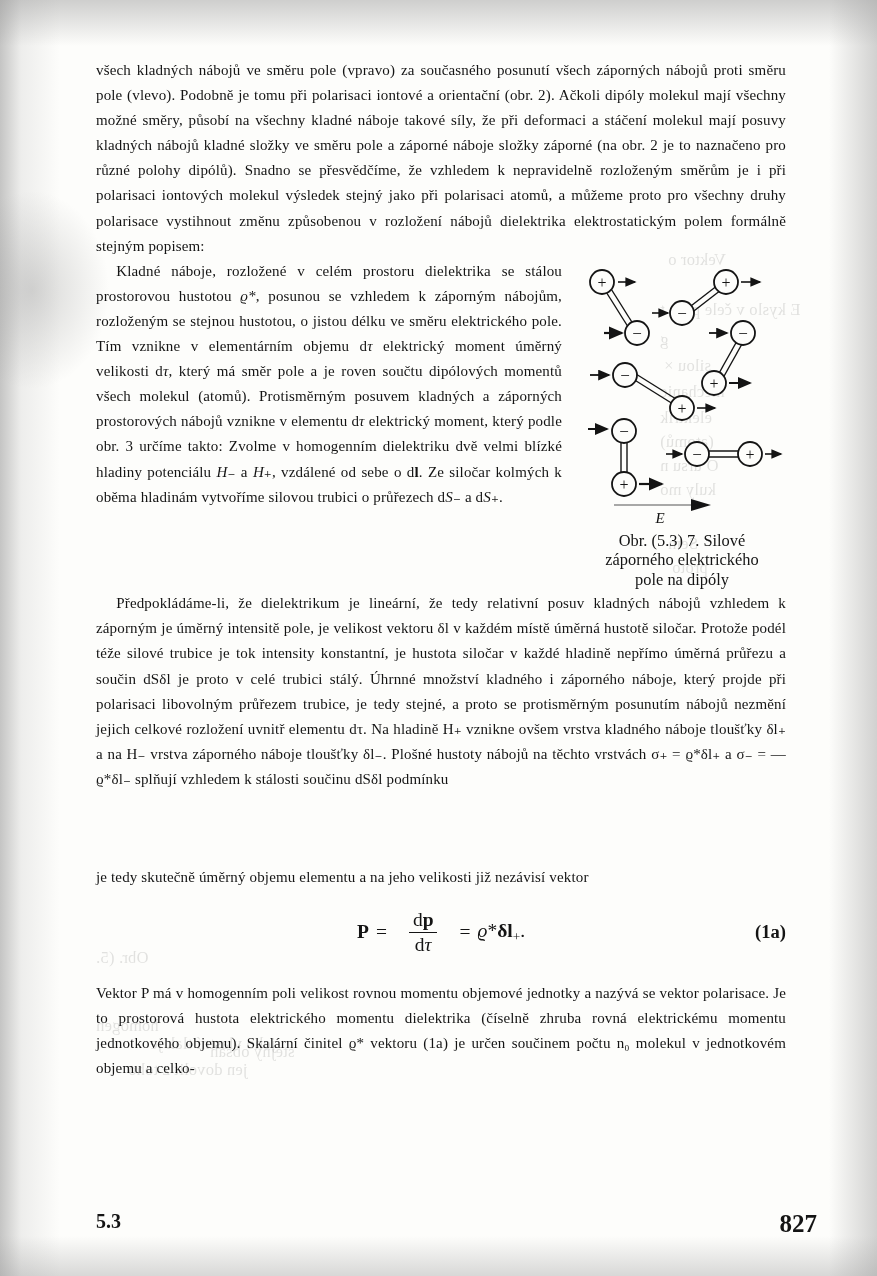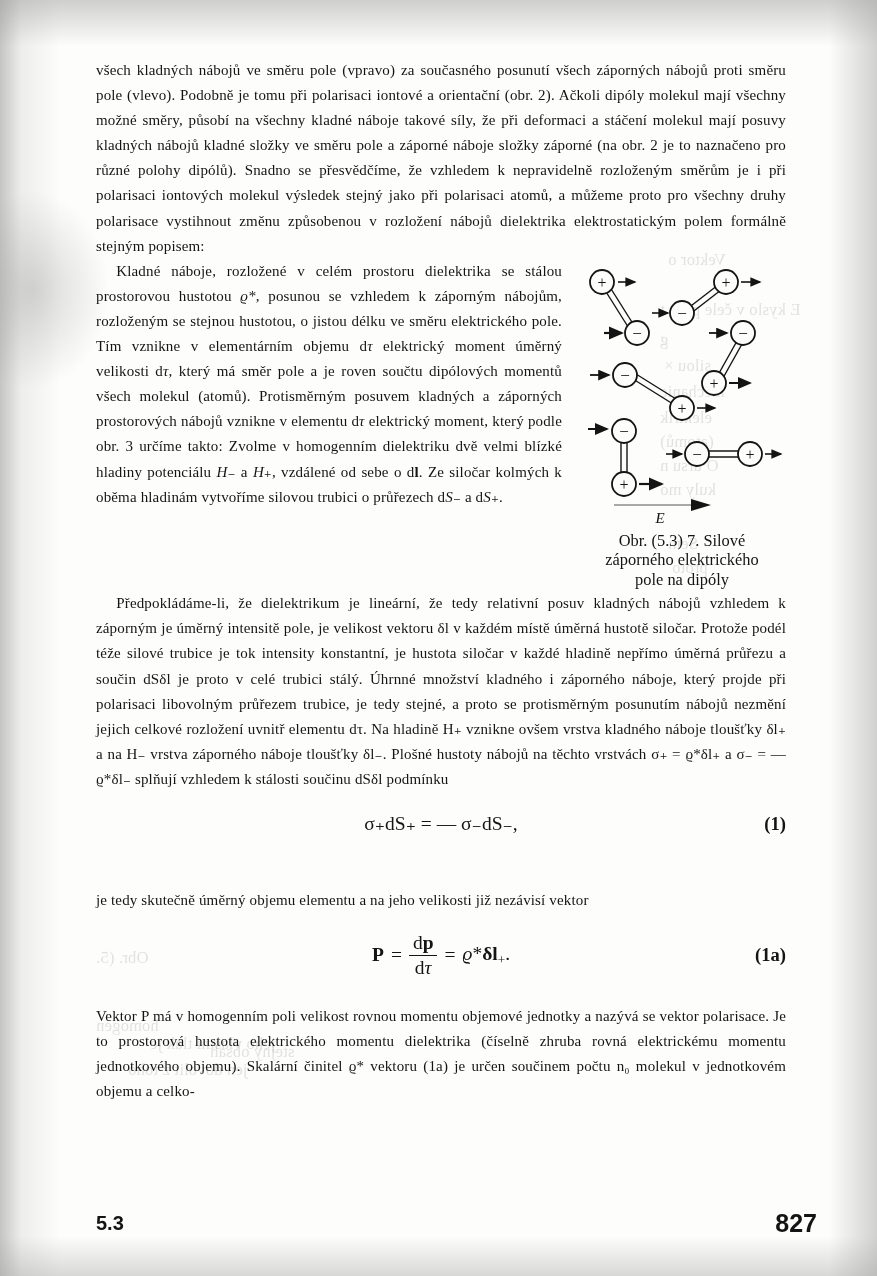--- a/index.html
+++ b/index.html
@@ -120,35 +120,35 @@
     font-size: 18.6px;
   }
   .mathvar { font-style: italic; }
   .bfvec { font-weight: bold; font-style: normal; }
   sub.s { font-size: 0.68em; vertical-align: -0.28em; }
 
   .frac {
     display: inline-block;
     vertical-align: middle;
     text-align: center;
-    margin: 0 0;
+    margin: 0 15px;
   }
   .frac .top { display: block; padding: 0 4px 1px 4px; }
   .frac .bar { display: block; border-top: 1.4px solid #141414; }
   .frac .bot { display: block; padding: 1px 4px 0 4px; }
 
   .footer {
     position: absolute;
     left: 96px;
     right: 60px;
     bottom: 38px;
     display: flex;
     justify-content: space-between;
-    align-items: center;
-    font-family: Liberation Sans, sans-serif;
+    align-items: flex-start;
+    font-family: Liberation Serif, serif;
     font-weight: bold;
     font-size: 20px;
   }
   .footer .pg { font-size: 25px; }
 
   .spacer-sm { height: 13px; }
   .spacer-md { height: 20px; }
 </style>
 </head>
 <body>
@@ -277,24 +277,20 @@
 
       <p class="body indent"><span>Kladné náboje, rozložené v celém prostoru dielektrika se stálou prostorovou hustotou </span><span class="mathvar">ϱ*</span><span>, posunou se vzhledem k záporným nábojům, rozloženým se stejnou hustotou, o jistou délku ve směru elektrického pole. Tím vznikne v elementárním objemu d</span><span class="mathvar">τ</span><span> elektrický moment úměrný velikosti d</span><span class="mathvar">τ</span><span>, který má směr pole a je roven součtu dipólových momentů všech molekul (atomů). Protisměrným posuvem kladných a záporných prostorových nábojů vznikne v elementu d</span><span class="mathvar">τ</span><span> elektrický moment, který podle obr. 3 určíme takto: Zvolme v homogenním dielektriku dvě velmi blízké hladiny potenciálu </span><span class="mathvar">H₋</span><span> a </span><span class="mathvar">H₊</span><span>, vzdálené od sebe o d</span><span class="bfvec">l</span><span>. Ze siločar kolmých k oběma hladinám vytvoříme silovou trubici o průřezech d</span><span class="mathvar">S₋</span><span> a d</span><span class="mathvar">S₊</span><span>.</span></p>
     </div>
 
     <div style="clear:both"></div>
 
     <p class="body indent">Předpokládáme-li, že dielektrikum je lineární, že tedy relativní posuv kladných nábojů vzhledem k záporným je úměrný intensitě pole, je velikost vektoru δl v každém místě úměrná hustotě siločar. Protože podél téže silové trubice je tok intensity konstantní, je hustota siločar v každé hladině nepřímo úměrná průřezu a součin dSδl je proto v celé trubici stálý. Úhrnné množství kladného i záporného náboje, který projde při polarisaci libovolným průřezem trubice, je tedy stejné, a proto se protisměrným posunutím nábojů nezmění jejich celkové rozložení uvnitř elementu dτ. Na hladině H₊ vznikne ovšem vrstva kladného náboje tloušťky δl₊ a na H₋ vrstva záporného náboje tloušťky δl₋. Plošné hustoty nábojů na těchto vrstvách σ₊ = ϱ*δl₊ a σ₋ = — ϱ*δl₋ splňují vzhledem k stálosti součinu dSδl podmínku</p>
 
     <div class="spacer-md"></div>
 
-    <div class="eq">
-      <span>σ₊dS₊ = — σ₋dS₋,</span>
-      <span class="num">(1)</span>
-    </div>
 
     <div class="spacer-md"></div>
 
 
     <div class="spacer-sm"></div>
 
 
     <div class="spacer-md"></div>
 
     <p class="body">je tedy skutečně úměrný objemu elementu a na jeho velikosti již nezávisí vektor</p>

